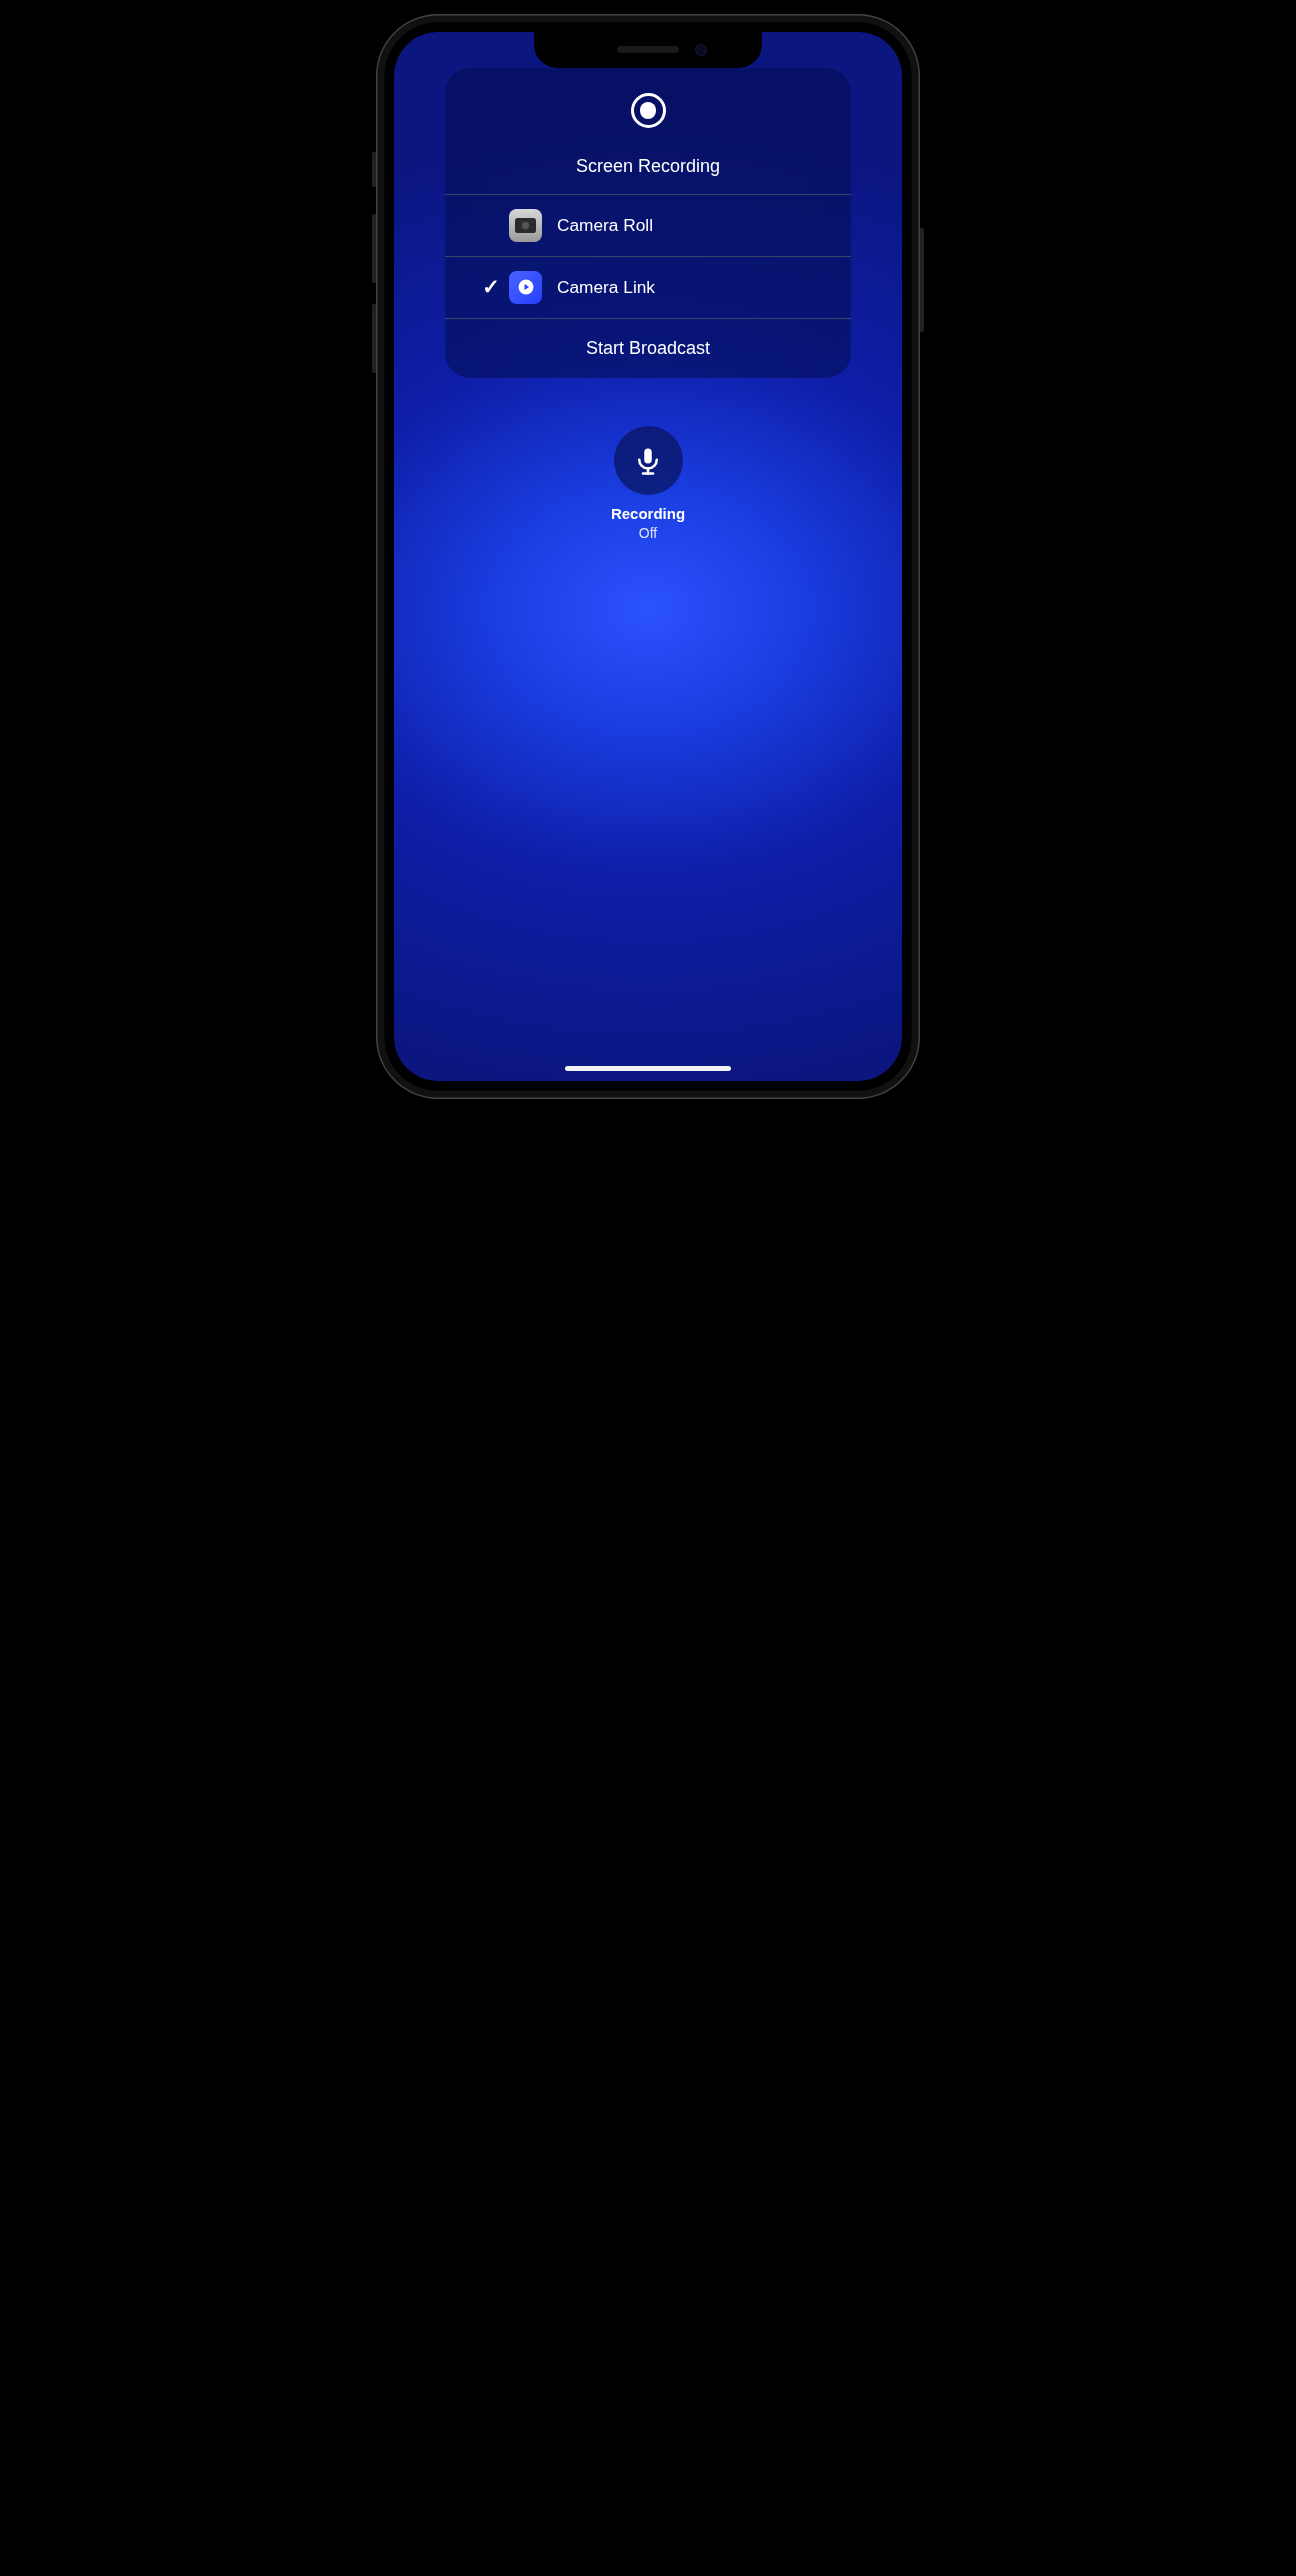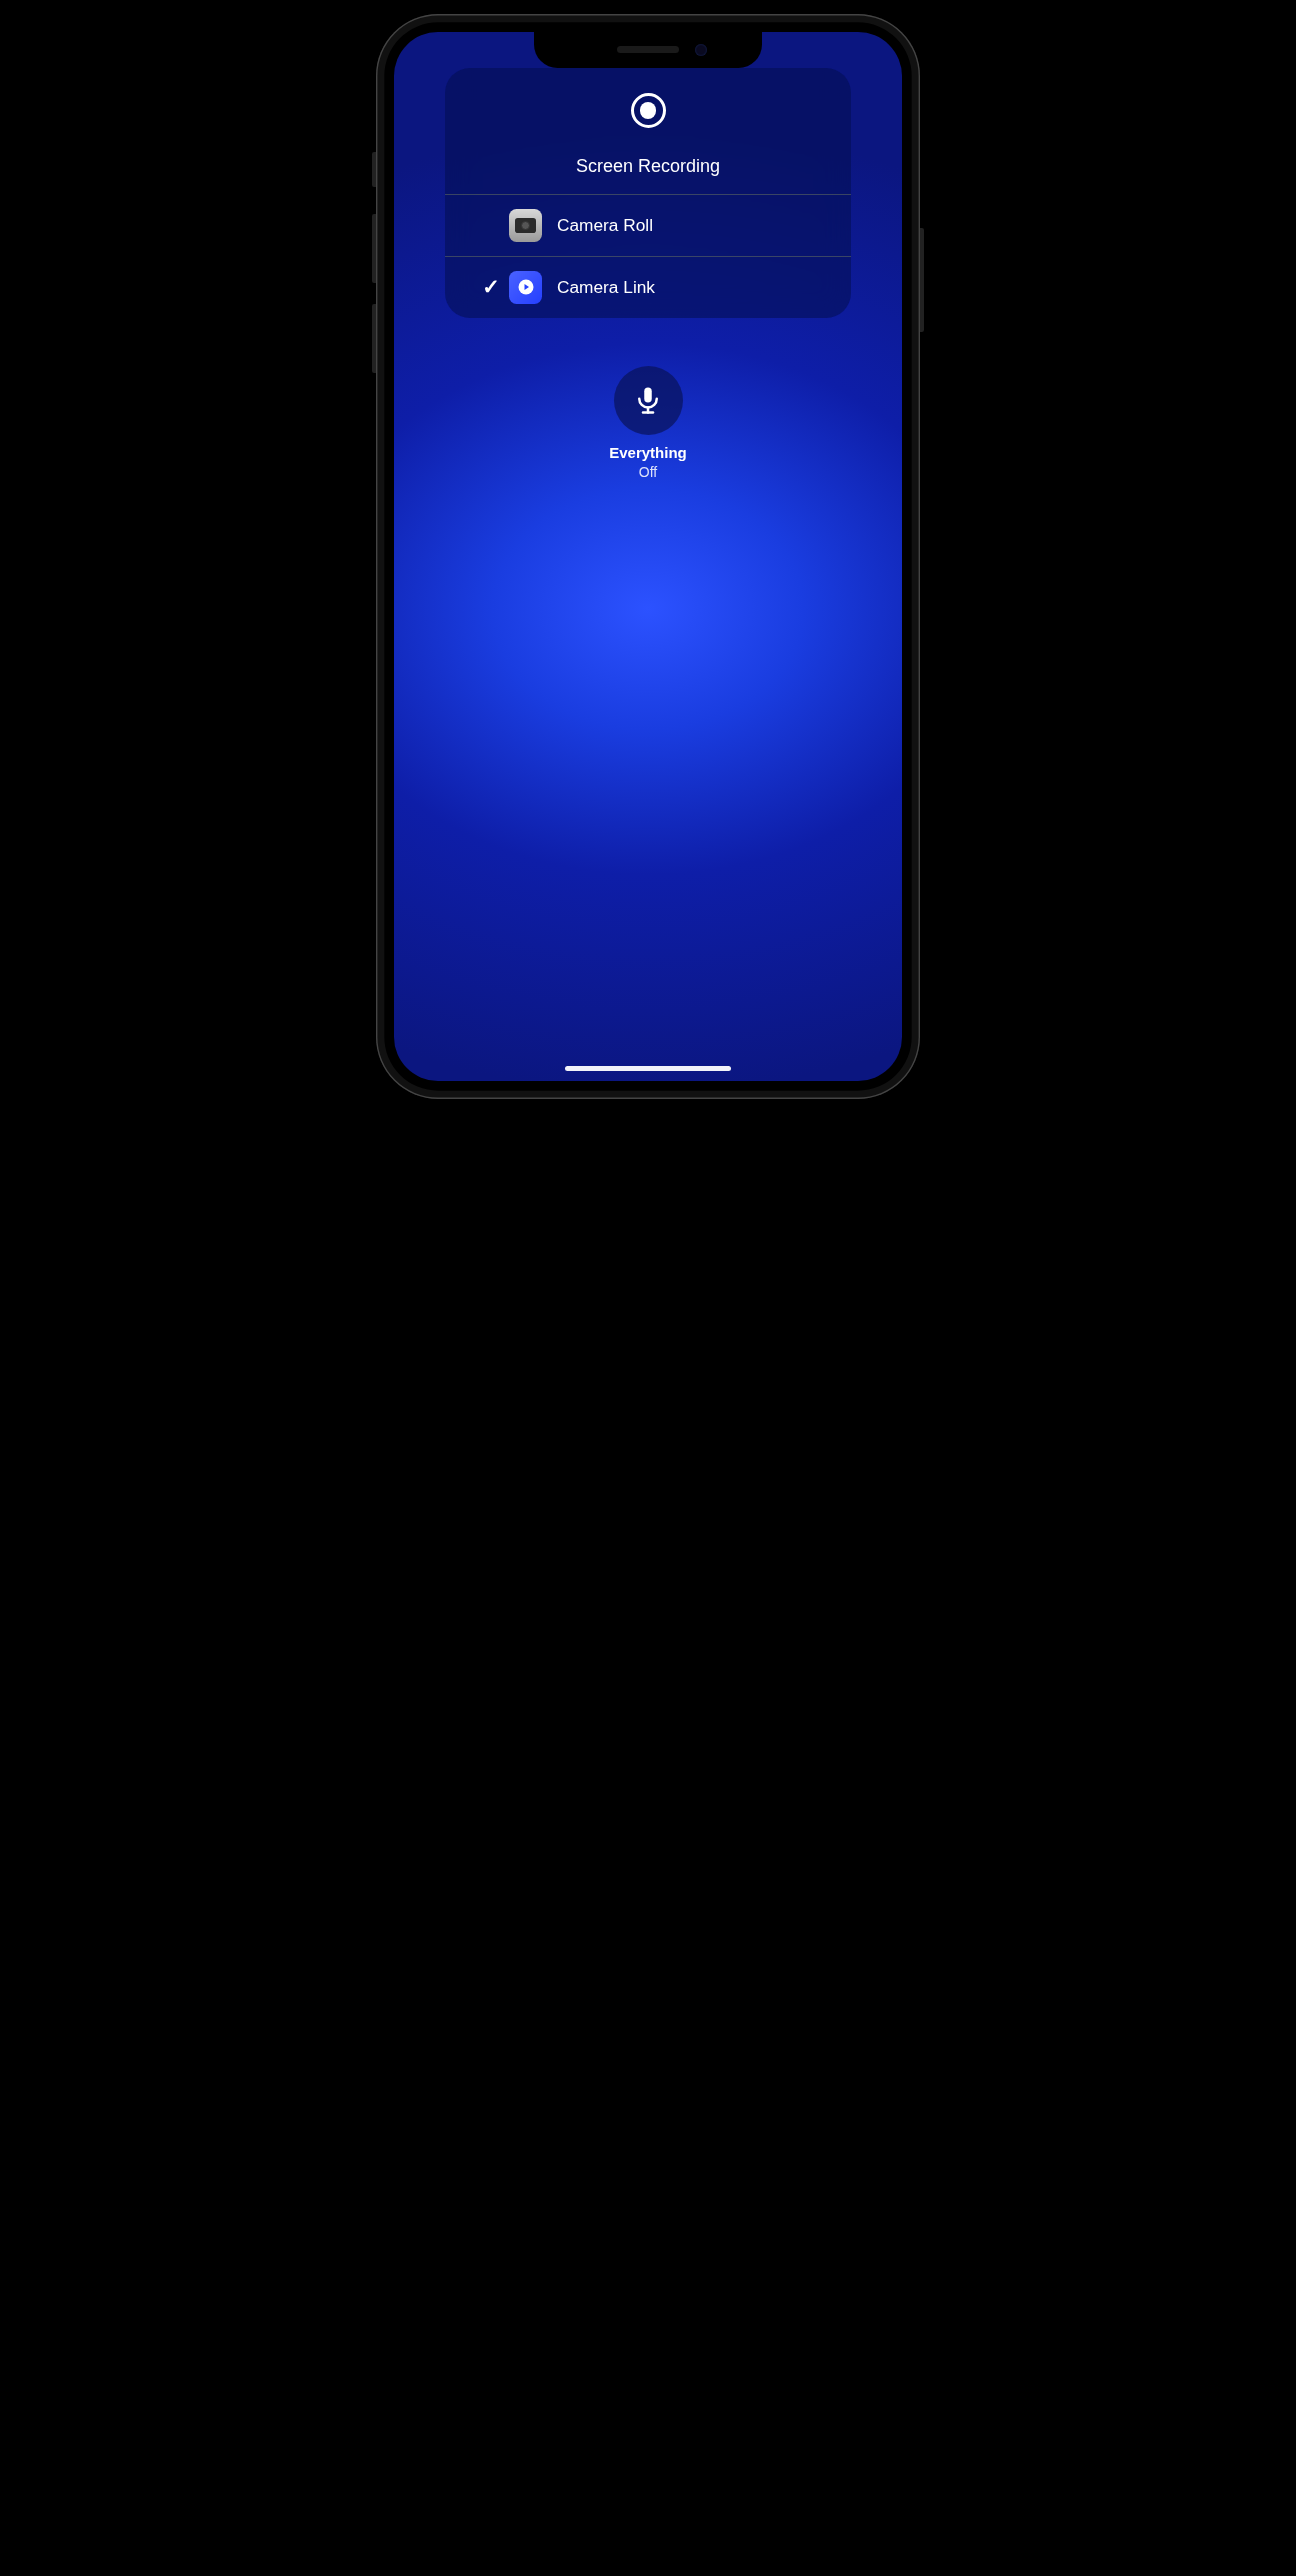--- a/index.html
+++ b/index.html
@@ -310,32 +310,35 @@
             </div>
             <div class="app-icon screen-link-icon">
               <svg viewBox="0 0 24 24" fill="none">
                 <circle cx="12" cy="12" r="10" fill="#fff"></circle>
                 <path d="M10 8 L16 12 L10 16 Z" fill="#2540ff"></path>
               </svg>
             </div>
             <div class="option-label">Camera Link</div>
           </div>
 
+          <div class="action-row">
+            <span class="action-label">Start Broadcast</span>
+          </div>
         </div>
 
         <div class="mic-section">
           <div class="mic-button">
             <svg viewBox="0 0 24 24" fill="none" stroke="#fff" stroke-width="2">
               <rect x="9" y="2" width="6" height="12" rx="3" fill="#fff" stroke="none"></rect>
               <path d="M5 11 a7 7 0 0 0 14 0" stroke-linecap="round"></path>
               <line x1="12" y1="18" x2="12" y2="22" stroke-linecap="round"></line>
               <line x1="8" y1="22" x2="16" y2="22" stroke-linecap="round"></line>
             </svg>
           </div>
-          <div class="mic-label">Everything</div>
+          <div class="mic-label">Recording</div>
           <div class="mic-status">Off</div>
         </div>
       </div>
 
       <div class="home-indicator"></div>
     </div>
   </div>
 </div>
 
 

